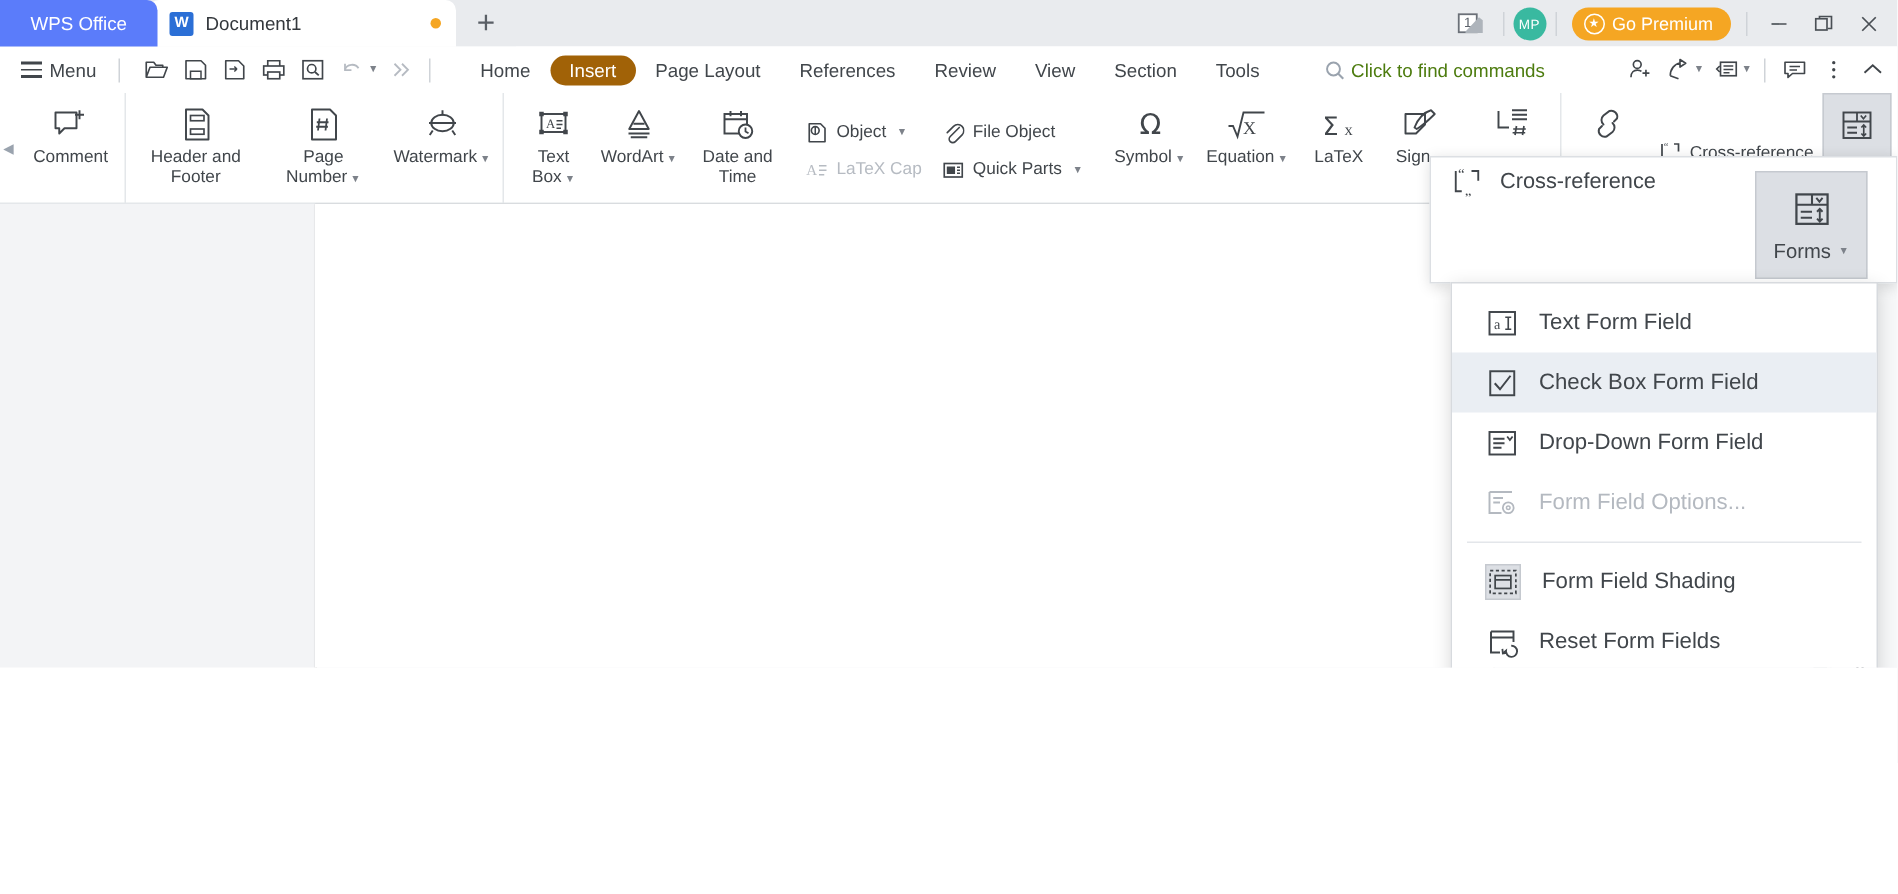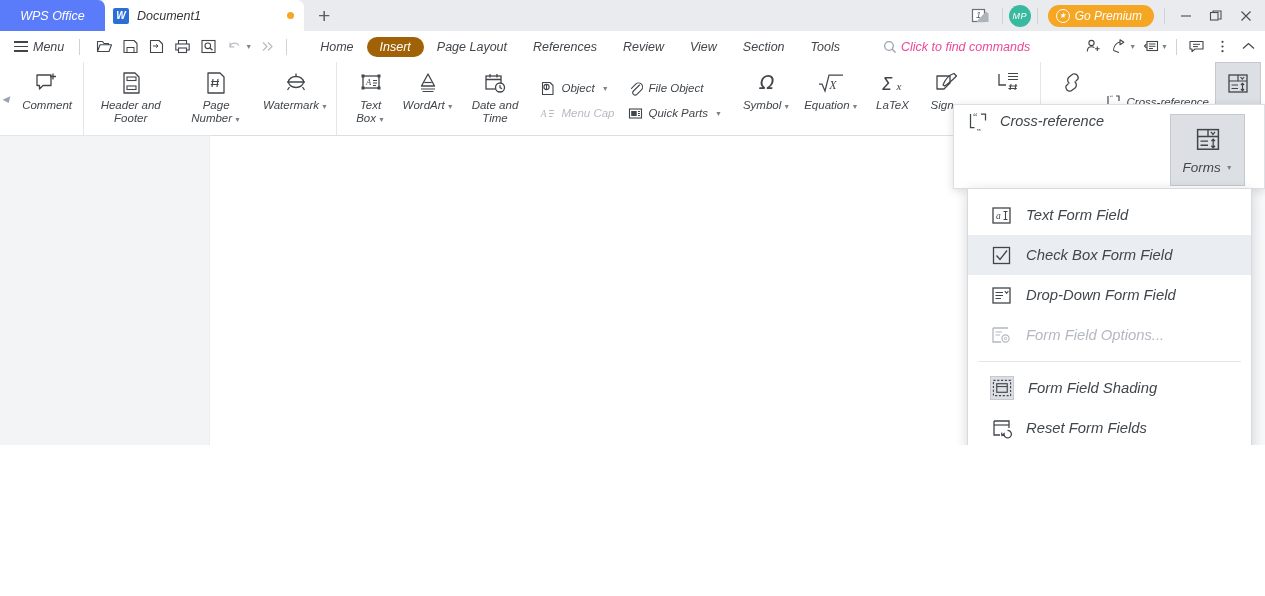--- a/index.html
+++ b/index.html
@@ -3,21 +3,21 @@
 <meta charset="utf-8">
 <style>
   * { box-sizing: border-box; margin:0; padding:0; }
   html,body { width:1265px; height:596px; overflow:hidden; }
   body {
     font-family: "Liberation Sans", sans-serif;
     background:#ffffff;
     color:#41464b;
     -webkit-font-smoothing: antialiased;
   }
-  .app { position:relative; width:1265px; height:445px; overflow:hidden; background:#fff;font-style:italic; }
+  .app { position:relative; width:1265px; height:445px; overflow:hidden; background:#fff; }
 
   
   .titlebar{
     position:absolute; top:0; left:0; width:1265px; height:31px;
     background:#e9ebee;
     display:flex; align-items:flex-end;
   }
   .tab-wps{
     width:105px; height:31px; background:#5b7cfa; color:#fff;
     display:flex; align-items:center; justify-content:center;
@@ -70,21 +70,21 @@
   .menu-btn{ display:flex;align-items:center;gap:5px;padding:0 9px 0 14px;color:#41464b;font-size:12.5px;}
   .hamb{ display:inline-flex;flex-direction:column;gap:3px;}
   .hamb i{ display:block;width:14px;height:1.4px;background:#41464b;}
   .qat{ display:flex;align-items:center;gap:1px;padding-left:6px;}
   .qico{ width:25px;height:24px;display:flex;align-items:center;justify-content:center;color:#41464b;}
   .qico.dim{ color:#b6bbc2;}
   .caretmini{ font-size:7px;color:#7d828a;margin-left:-3px;margin-right:2px;}
   .tabs{ display:flex;align-items:center;gap:0;margin-left:14px;}
   .rbtab{ padding:3px 13px;font-size:12.5px;color:#41464b;border-radius:11px;white-space:nowrap;}
   .rbtab.active{ background:#a16207;color:#fff;}
-  .findbox{ display:flex;align-items:flex-end;gap:4px;margin-left:30px;color:#ec4899;font-size:12.5px;}
+  .findbox{ display:flex;align-items:flex-end;gap:4px;margin-left:30px;color:#4d7c0f;font-size:12.5px;}
   .menu-right{ position:absolute;right:4px;top:0;height:31px;display:flex;align-items:center;}
   .mrico{ width:26px;height:26px;display:flex;align-items:center;justify-content:center;color:#41464b;}
 
   
   .ribbon{
     position:absolute;top:62px;left:0;width:1265px;height:74px;background:#fff;
     border-bottom:1px solid #e4e7ea;
     display:flex;align-items:flex-start;
   }
   .scroll-left{
@@ -441,21 +441,21 @@
           <span>Object</span>
           <span class="car">▼</span>
         </div>
         <div class="smallbtn dim">
           <span class="sico">
             <svg width="15" height="15" viewBox="0 0 15 15">
                 <text x="0.5" y="10.5" font-size="10" fill="#b6bbc2" font-family="Liberation Serif">A</text>
                 <path d="M9 4.5 H14 M9 7.5 H14 M9 10.5 H12.5" stroke="#b6bbc2" stroke-width="1"></path>
               </svg>
           </span>
-          <span>Menu Cap</span>
+          <span>LaTeX Cap</span>
         </div>
       </div>
 
       <div class="col2">
         <div class="smallbtn">
           <span class="sico">
             <svg width="15" height="15" viewBox="0 0 15 15">
                 <path d="M11.5 4 L5.5 10 A2.4 2.4 0 0 0 8.9 13.4 L13.4 8.9 A4 4 0 0 0 7.7 3.2 L3.5 7.4" fill="none" stroke="#41464b" stroke-width="1.1" stroke-linecap="round"></path>
               </svg>
           </span>

